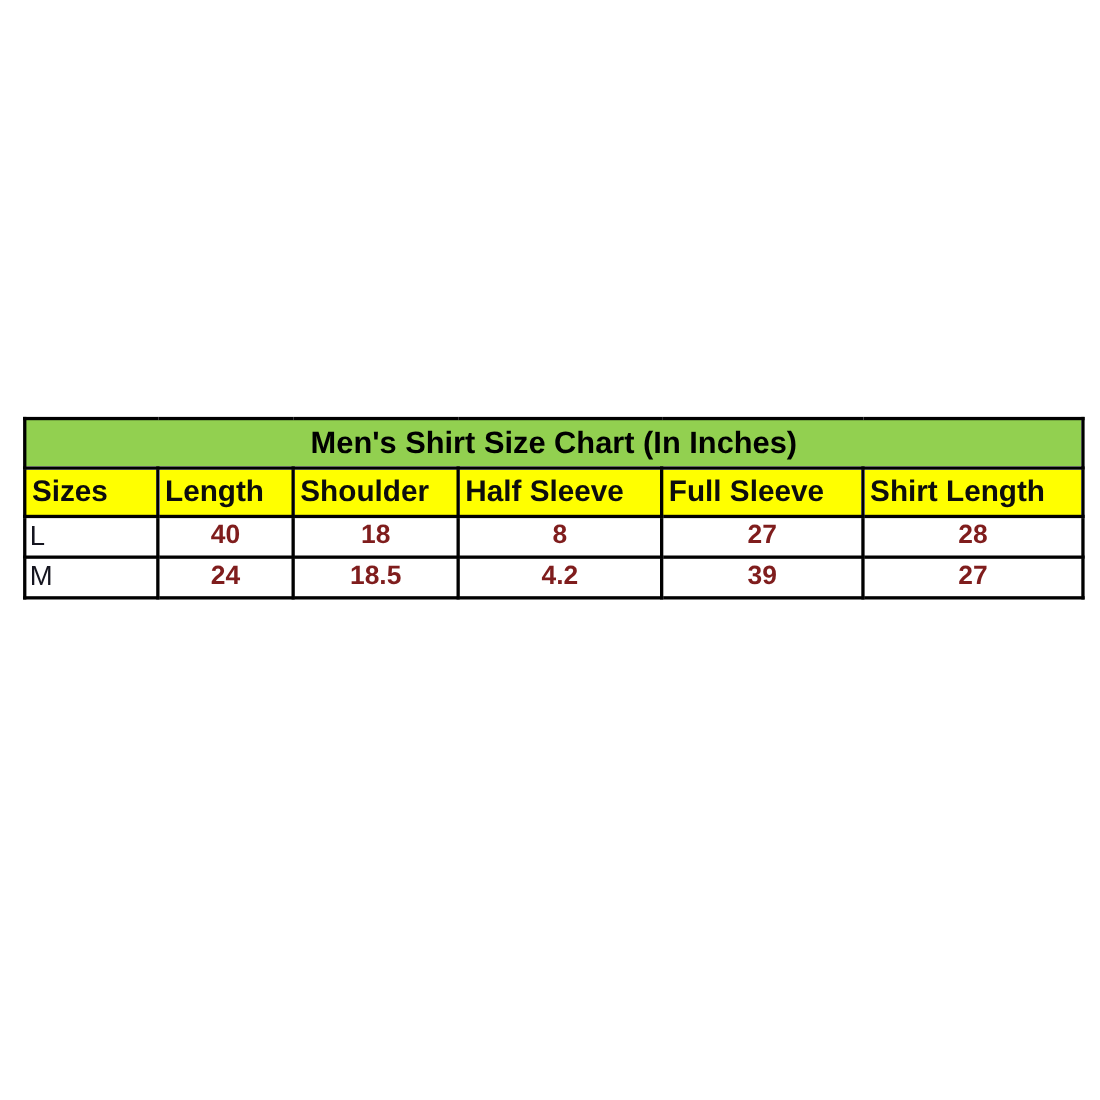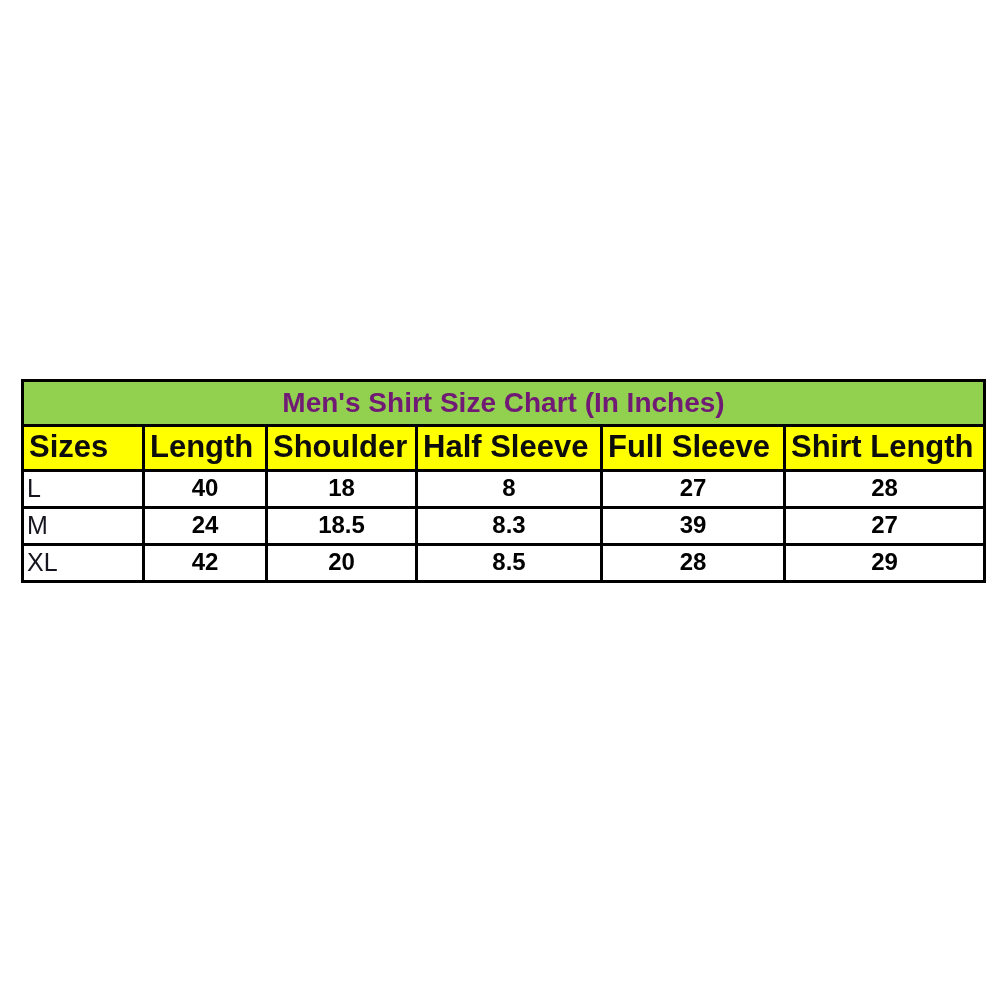--- a/index.html
+++ b/index.html
@@ -24,51 +24,51 @@
     table-layout: fixed;
     border: 3px solid #000000;
   }
   table.size-table td, table.size-table th {
     border: 3px solid #000000;
     overflow: hidden;
     white-space: nowrap;
   }
   .title-cell {
     background: #92D050;
-    color: #701a75;
+    color: #000000;
     font-size: 28px;
     font-weight: bold;
     text-align: center;
     height: 40px;
     vertical-align: middle;
     letter-spacing: 0px;
   }
   .header-cell {
     background: #FFFF00;
     color: #0d0d0d;
-    font-size: 31px;
+    font-size: 27px;
     font-weight: bold;
     text-align: left;
     padding: 2px 2px 4px 5px;
     height: 35px;
     vertical-align: middle;
   }
   .size-cell {
     background: #ffffff;
     color: #15151f;
     font-size: 25px;
     font-weight: normal;
     text-align: left;
     padding: 0 0 2px 3px;
     height: 32px;
     vertical-align: middle;
   }
   .value-cell {
     background: #ffffff;
-    color: #000000;
+    color: #7f1d1d;
     font-size: 24px;
     font-weight: bold;
     text-align: center;
     padding: 0 0 2px 0;
     vertical-align: middle;
   }
 </style>
 </head>
 <body>
 
@@ -99,27 +99,19 @@
         <td class="value-cell">40</td>
         <td class="value-cell">18</td>
         <td class="value-cell">8</td>
         <td class="value-cell">27</td>
         <td class="value-cell">28</td>
       </tr>
       <tr>
         <td class="size-cell">M</td>
         <td class="value-cell">24</td>
         <td class="value-cell">18.5</td>
-        <td class="value-cell">8.3</td>
+        <td class="value-cell">4.2</td>
         <td class="value-cell">39</td>
         <td class="value-cell">27</td>
-      </tr>
-      <tr>
-        <td class="size-cell">XL</td>
-        <td class="value-cell">42</td>
-        <td class="value-cell">20</td>
-        <td class="value-cell">8.5</td>
-        <td class="value-cell">28</td>
-        <td class="value-cell">29</td>
       </tr>
     </tbody>
   </table>
 </div>
 
 </body></html>

